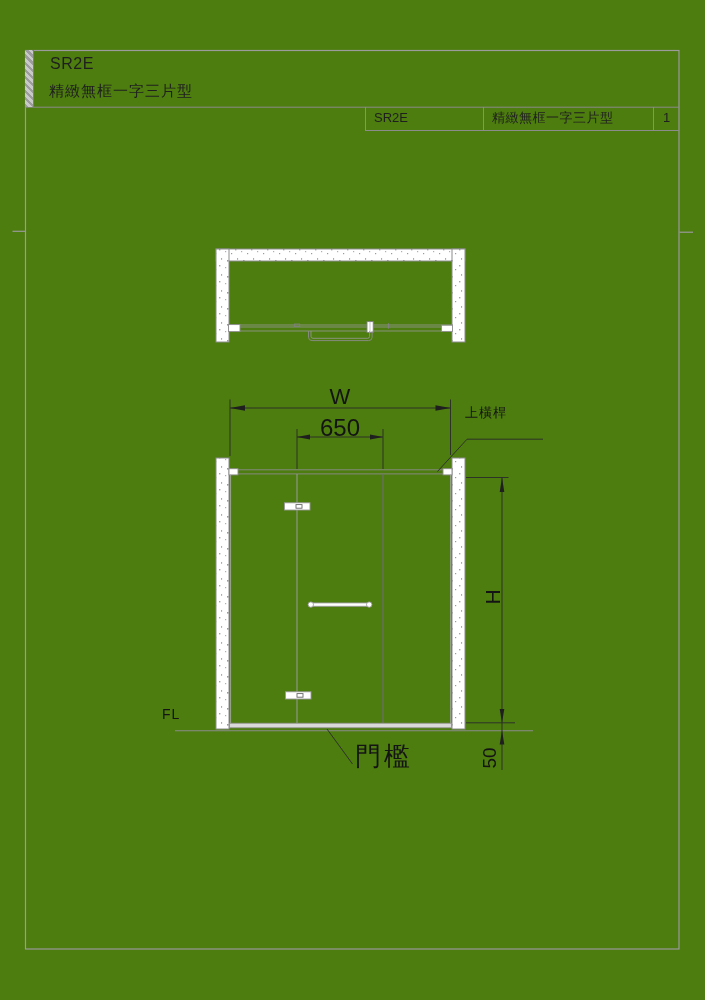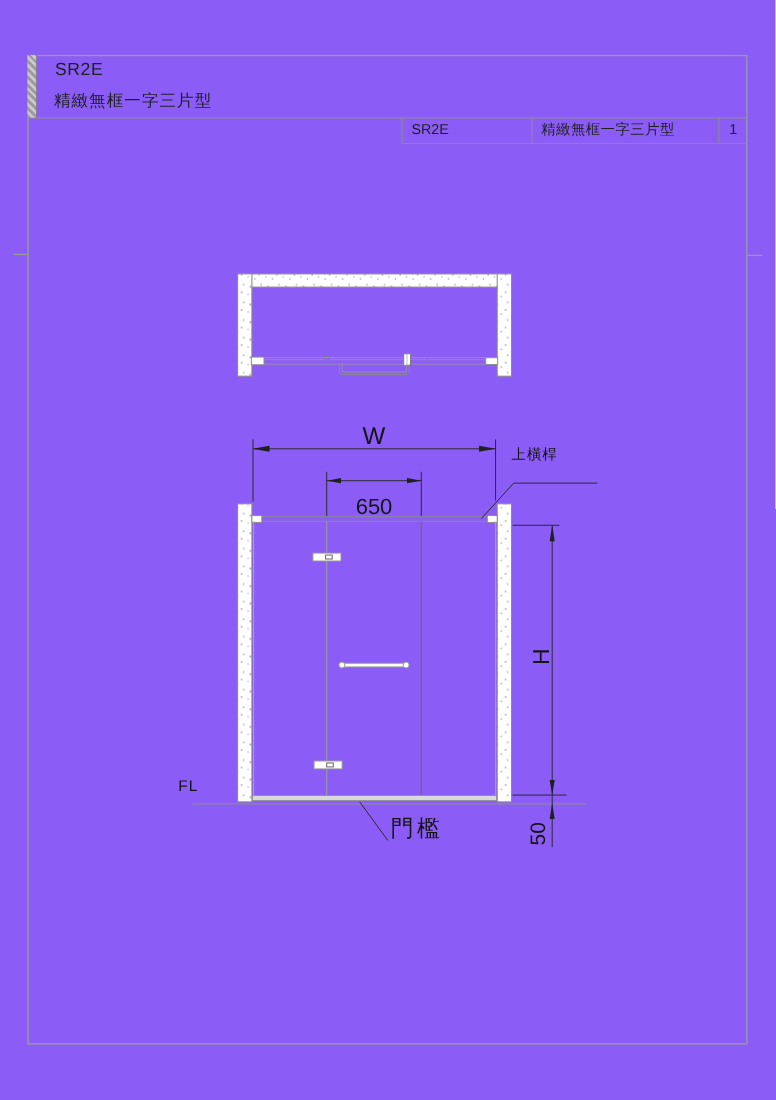--- a/index.html
+++ b/index.html
@@ -1,17 +1,17 @@
 <!DOCTYPE html>
 <html><head>
 <meta charset="utf-8">
 <style>
   html,body{margin:0;padding:0;background:#ffffff;}
   .page{
-    position:relative;width:705px;height:1000px;background:#8b5cf6;overflow:hidden;
+    position:relative;width:705px;height:1000px;background:#4d7c0f;overflow:hidden;
     font-family:"Liberation Sans","DejaVu Sans",sans-serif;color:#1f1f1f;
   }
   .abs{position:absolute;}
   svg{position:absolute;left:0;top:0;}
   
   .hatch-strip{
     left:25px;top:50px;width:8px;height:57px;
     background:repeating-linear-gradient(45deg,#9c9c9c 0 2.5px,#c9c9c9 2.5px 5px);
     border-right:1px solid #7d7d7d;
   }
@@ -25,26 +25,26 @@
   .header-table .cell{
     box-sizing:border-box;border-left:1px solid #8c8c8c;
     font-size:13px;line-height:22px;padding-left:8px;white-space:nowrap;overflow:hidden;
   }
   .cell-model{width:118px;}
   .cell-name{width:170px;letter-spacing:0.5px;}
   .cell-num{width:26px;text-align:center;padding-left:0 !important;}
   
   .dim-label{color:#141414;white-space:nowrap;}
   .label-w{left:230px;top:384px;width:220px;text-align:center;font-size:22px;}
-  .label-650{left:297px;top:414px;width:86px;text-align:center;font-size:20px;margin-top:36px;}
+  .label-650{left:297px;top:414px;width:86px;text-align:center;font-size:24px;}
   .label-topbar{left:465px;top:404px;font-size:13px;letter-spacing:1px;}
   .label-h{left:471px;top:585px;width:44px;text-align:center;font-size:21px;transform:rotate(-90deg);}
   .label-50{left:468px;top:747px;width:44px;text-align:center;font-size:19px;transform:rotate(-90deg);}
   .label-fl{left:162px;top:706px;font-size:14px;letter-spacing:1px;}
-  .label-sill{left:355px;top:739px;font-size:21px;letter-spacing:3px;}
+  .label-sill{left:355px;top:739px;font-size:26px;letter-spacing:3px;}
 </style>
 </head>
 <body>
 
 <div class="page">
 
   <svg width="705" height="1000" viewBox="0 0 705 1000">
     <defs>
       <pattern id="stipple" width="16" height="16" patternUnits="userSpaceOnUse">
         <rect width="16" height="16" fill="#ffffff"></rect>

